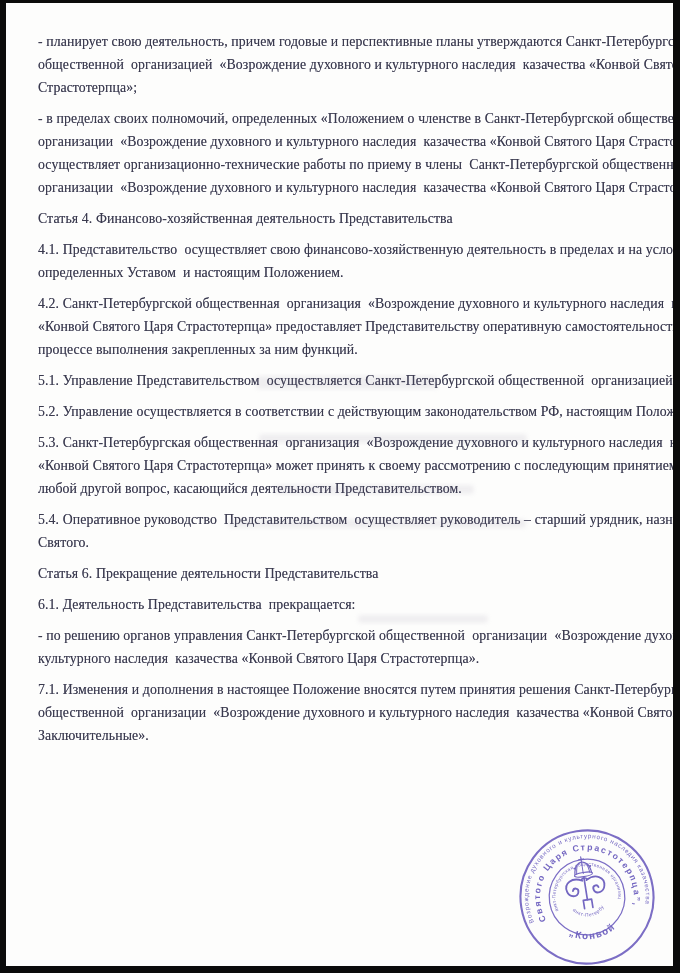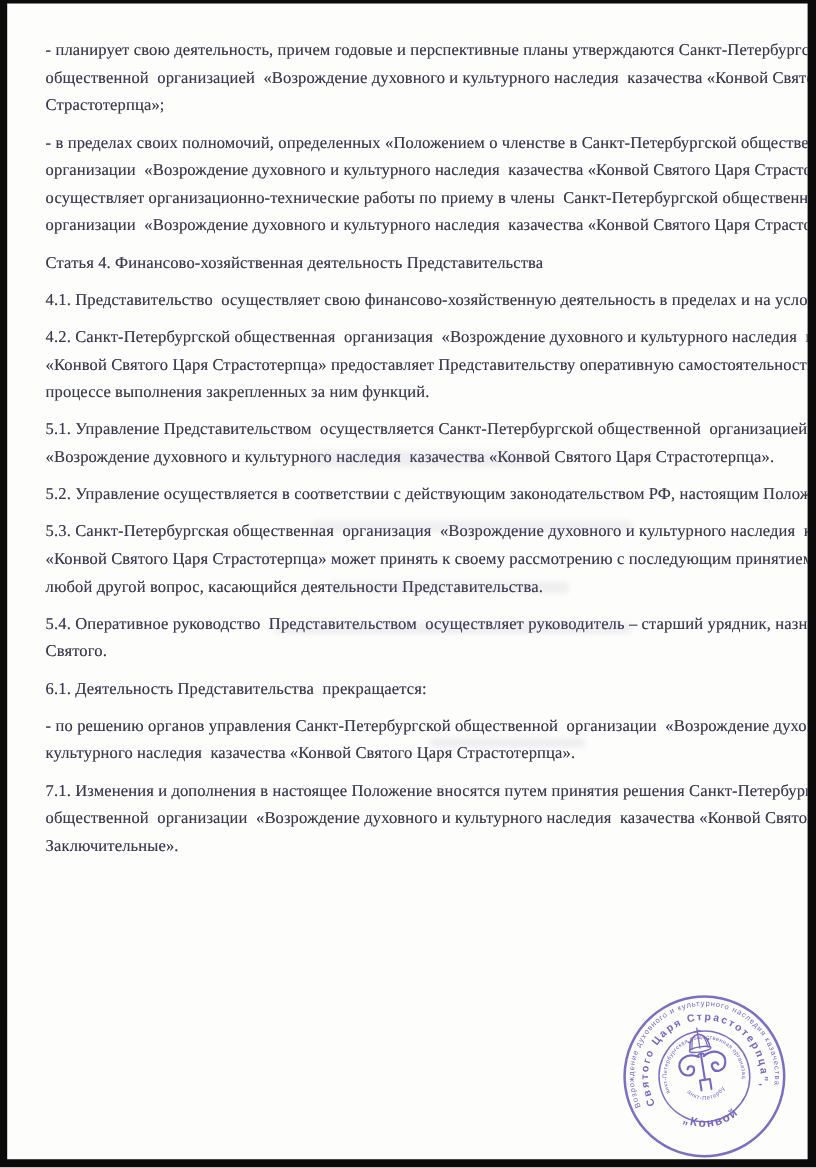--- a/index.html
+++ b/index.html
@@ -64,49 +64,52 @@
       <div class="line">осуществляет организационно-технические работы по приему в члены  Санкт-Петербургской общественной</div>
       <div class="line">организации  «Возрождение духовного и культурного наследия  казачества «Конвой Святого Царя Страстотерпца».</div>
     </div>
 
     <div class="para">
       <div class="line">Статья 4. Финансово-хозяйственная деятельность Представительства</div>
     </div>
 
     <div class="para">
       <div class="line">4.1. Представительство  осуществляет свою финансово-хозяйственную деятельность в пределах и на условиях,</div>
+      <div class="line">определенных Уставом  и настоящим Положением.</div>
     </div>
 
     <div class="para">
       <div class="line">4.2. Санкт-Петербургской общественная  организация  «Возрождение духовного и культурного наследия  казачества</div>
       <div class="line">«Конвой Святого Царя Страстотерпца» предоставляет Представительству оперативную самостоятельность в</div>
       <div class="line">процессе выполнения закрепленных за ним функций.</div>
     </div>
 
 
     <div class="para">
       <div class="line">5.1. Управление Представительством  осуществляется Санкт-Петербургской общественной  организацией</div>
-      <div class="line">«Возрождение духовного и культурного наследия  казачества «Конвой Святого Царя Страстотерпца».</div>
     </div>
 
     <div class="para">
       <div class="line">5.2. Управление осуществляется в соответствии с действующим законодательством РФ, настоящим Положением,</div>
     </div>
 
     <div class="para">
       <div class="line">5.3. Санкт-Петербургская общественная  организация  «Возрождение духовного и культурного наследия  казачества</div>
       <div class="line">«Конвой Святого Царя Страстотерпца» может принять к своему рассмотрению с последующим принятием решения</div>
-      <div class="line">любой другой вопрос, касающийся деятельности Представительства.</div>
+      <div class="line">любой другой вопрос, касающийся деятельности Представительством.</div>
     </div>
 
     <div class="para">
       <div class="line">5.4. Оперативное руководство  Представительством  осуществляет руководитель – старший урядник, назначаемый</div>
       <div class="line">Святого.</div>
     </div>
 
+    <div class="para">
+      <div class="line">Статья 6. Прекращение деятельности Представительства</div>
+    </div>
 
     <div class="para">
       <div class="line">6.1. Деятельность Представительства  прекращается:</div>
     </div>
 
     <div class="para">
       <div class="line">- по решению органов управления Санкт-Петербургской общественной  организации  «Возрождение духовного и</div>
       <div class="line">культурного наследия  казачества «Конвой Святого Царя Страстотерпца».</div>
     </div>
 

